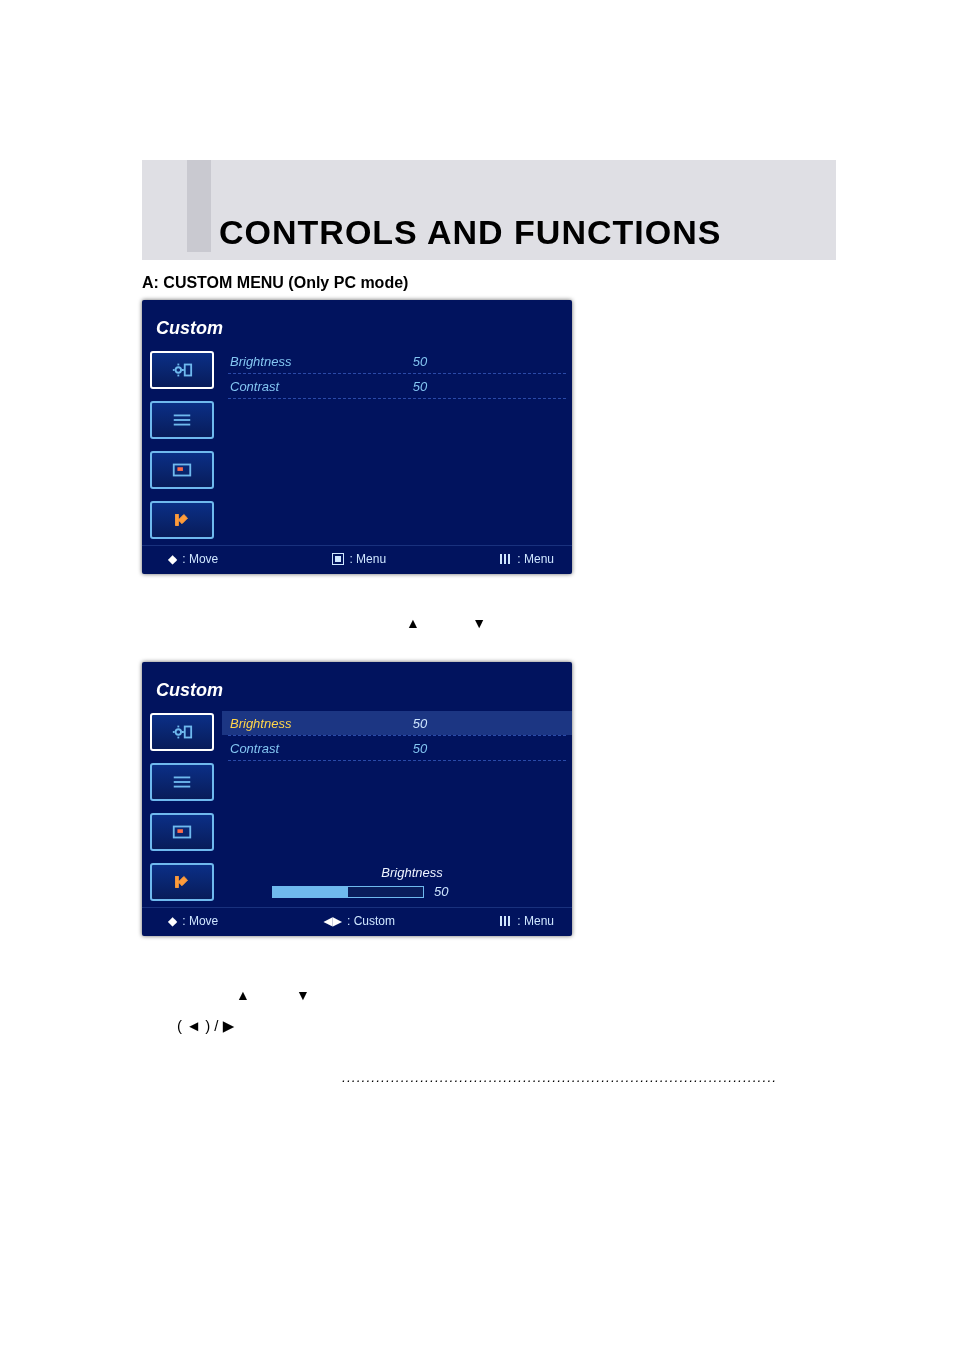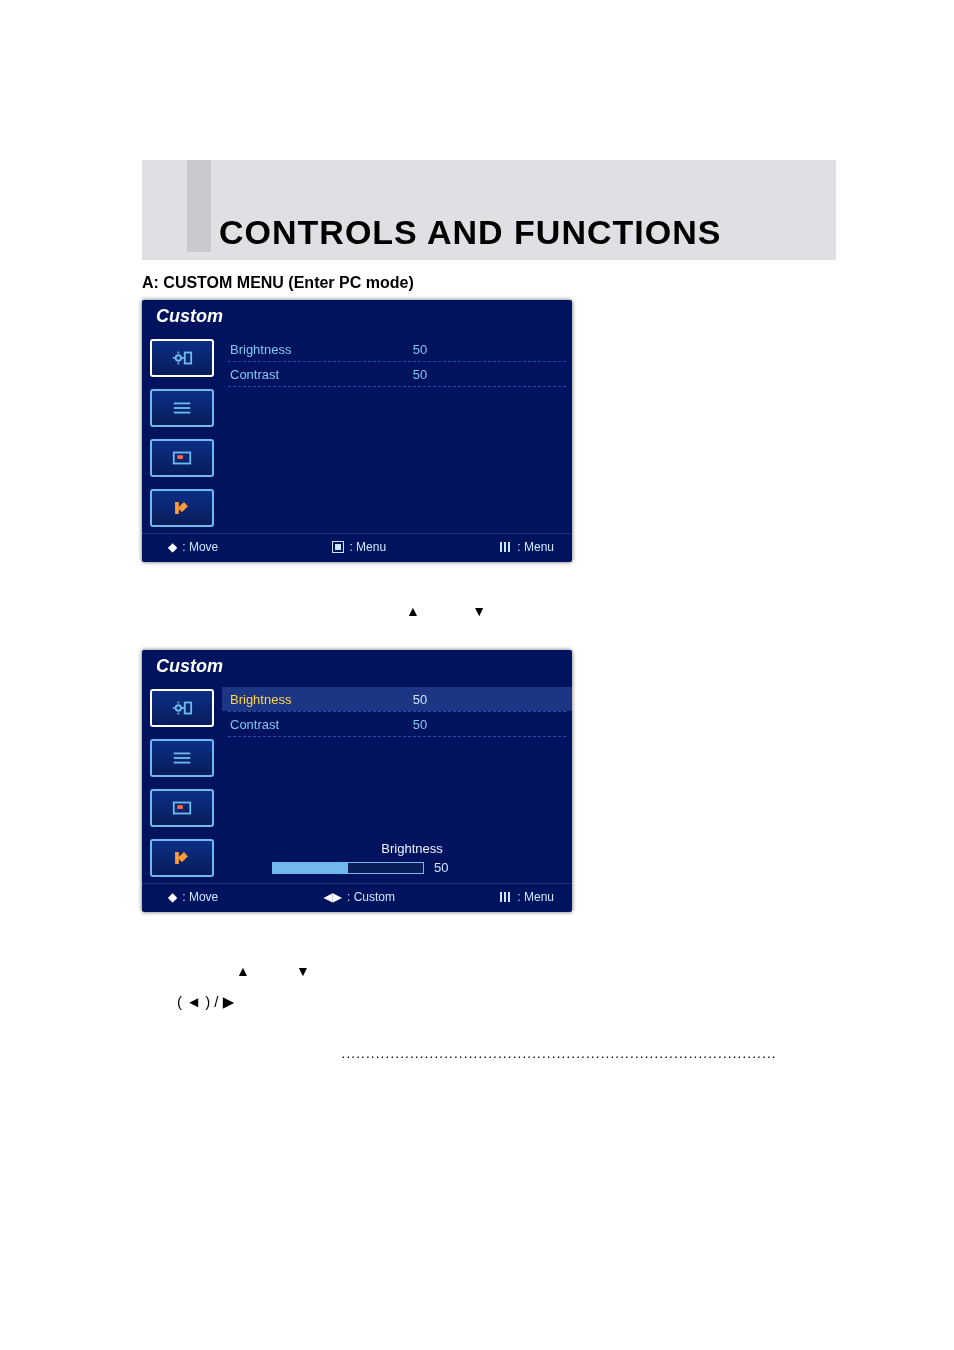--- a/index.html
+++ b/index.html
@@ -46,26 +46,27 @@
   .osd {
     width: 430px;
     background: #01135e;
     border-radius: 2px;
     box-shadow: 0 0 4px rgba(0,0,0,0.6);
   }
   .osd-title {
     color: #fff;
     font-weight: bold;
     font-size: 18px;
-    padding: 6px 10px 6px 14px;
+    padding: 18px 10px 6px 14px;
     font-style: italic;
   }
   .osd-body {
     display: flex;
     min-height: 200px;
+    font-style: italic;
   }
   .osd-side {
     width: 80px;
     display: flex;
     flex-direction: column;
     gap: 12px;
     padding: 6px 8px;
     box-sizing: border-box;
   }
   .side-icon {
@@ -174,21 +175,21 @@
 </head>
 <body>
 
 <div class="page">
 
   <div class="header-bar">
     <div class="header-accent"></div>
     <div class="header-title">CONTROLS AND FUNCTIONS</div>
   </div>
 
-  <div class="section-label">A: CUSTOM MENU (Enter PC mode)</div>
+  <div class="section-label">A: CUSTOM MENU (Only PC mode)</div>
 
   <div class="osd">
     <div class="osd-title">Custom</div>
     <div class="osd-body">
       <div class="osd-side">
         <div class="side-icon sel">
           <svg class="glyph" viewBox="0 0 24 18">
               <circle class="ic-sun" cx="8" cy="9" r="3"></circle>
               <line class="ic-sun" x1="8" y1="2" x2="8" y2="4"></line>
               <line class="ic-sun" x1="8" y1="14" x2="8" y2="16"></line>

